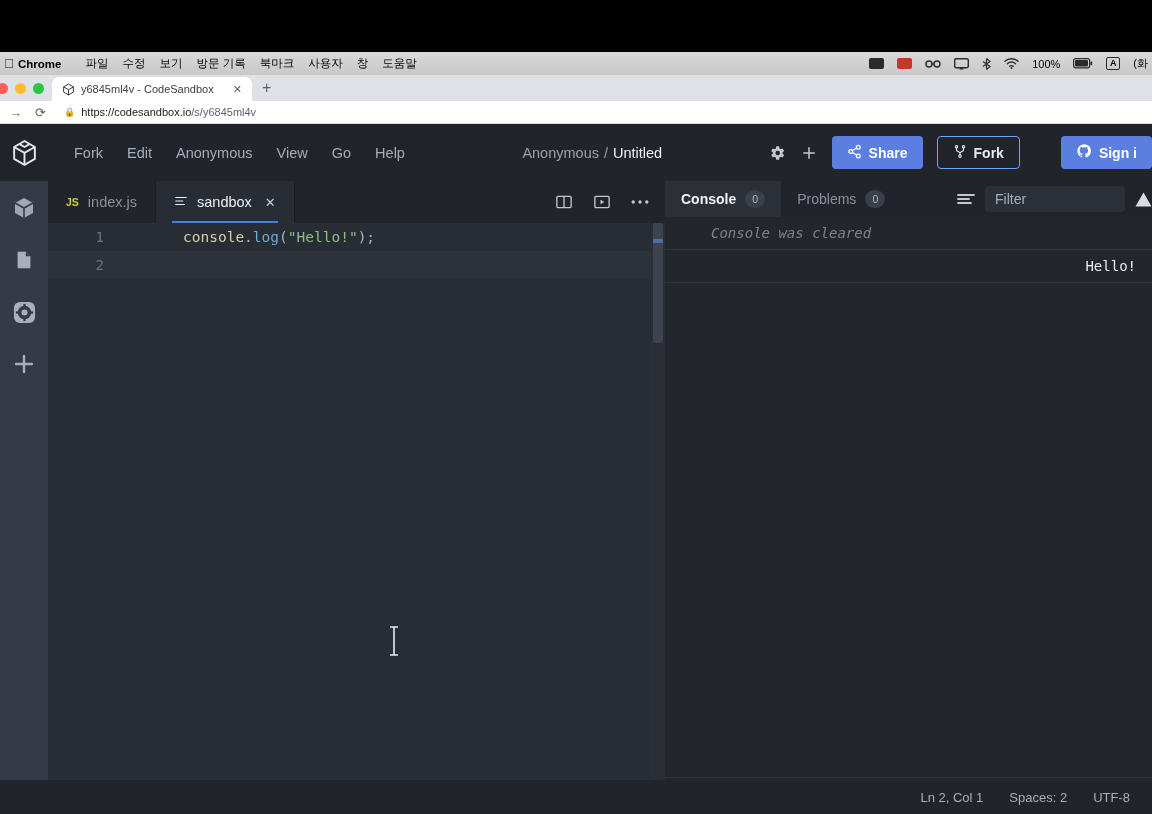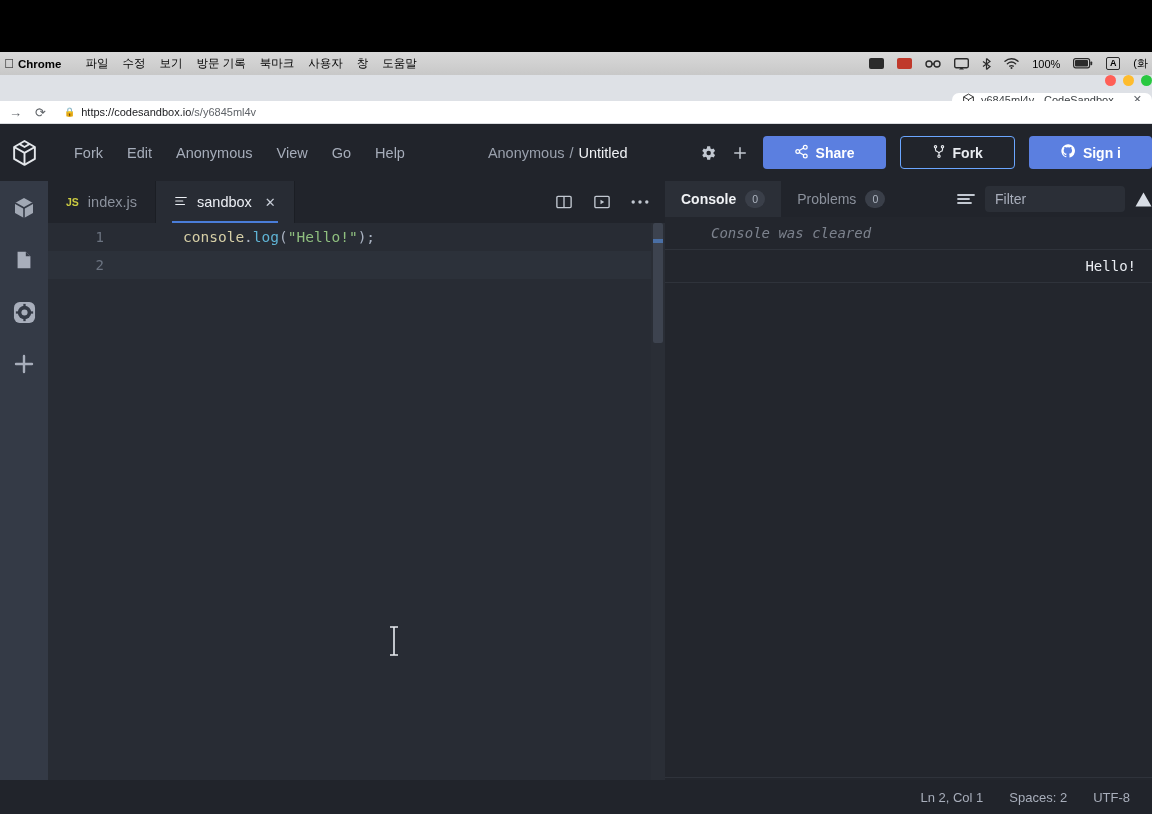--- a/index.html
+++ b/index.html
@@ -23,21 +23,21 @@
   .mac-right { margin-left: auto; display: flex; align-items: center; gap: 13px; padding-right: 4px; }
   .mac-status-ico { display: inline-flex; align-items: center; justify-content: center; height: 14px; }
   .mac-batt { font-size: 11px; }
   .ico-box { width: 15px; height: 11px; border-radius: 2px; background: #2b2b2b; display:inline-block; }
   .ico-box.red { background: #c0392b; }
   .ico-letter { width: 14px; height: 13px; border:1.4px solid #2b2b2b; border-radius:2px; font-size:9px; text-align:center; line-height:11px; font-weight:bold; }
 
   
   .chrome-tabstrip {
     position: absolute; top: 75px; left: 0; width: 1152px; height: 26px;
-    background: #dee1e6; display: flex; align-items: flex-end; flex-direction: column;
+    background: #dee1e6; display: flex; align-items: flex-end;
   }
   .win-dots { display: flex; gap: 7px; align-items: center; padding: 0 0 7px 4px; }
   .dot { width: 11px; height: 11px; border-radius: 50%; }
   .dot.red { background: #ff5f57; margin-left: -7px; }
   .dot.yellow { background: #febc2e; }
   .dot.green { background: #28c840; }
   .chrome-tab {
     height: 24px; background: #fff; border-radius: 7px 7px 0 0;
     display: flex; align-items: center; gap: 6px;
     padding: 0 8px 0 10px; margin-left: 8px; min-width: 200px;
@@ -74,26 +74,26 @@
     font-size: 14.5px; color: #a6adba; padding: 6px 12px; border-radius: 4px; cursor: pointer;
     white-space: nowrap;
   }
   .header-center { margin-left: auto; display: flex; align-items: center; font-size: 14.5px; }
   .anon { color: #9aa1ad; }
   .slash { color: #9aa1ad; margin: 0 5px; }
   .untitled { color: #f0f2f5; }
   .header-right { margin-left: auto; display: flex; align-items: center; gap: 14px; padding-right: 0px; }
   .hdr-ico { color: #c2c8d1; cursor: pointer; display: flex; align-items: center; }
   .btn {
-    display: flex; align-items: center; gap: 7px; height: 33px; padding: 0 31px;
+    display: flex; align-items: center; gap: 7px; height: 33px; padding: 0 15px;
     border-radius: 4px; font-size: 14px; font-weight: bold; cursor: pointer; white-space: nowrap;
   }
   .btn-share { background: #5b7fe0; color: #fff; }
   .btn-fork { background: transparent; color: #e8ebf0; border: 1px solid #6ba6ff; }
-  .btn-signin { background: #5b7fe0; color: #fff; }
+  .btn-signin { background: #5b7fe0; color: #fff; margin-left: 27px; }
 
   
   .activity-bar {
     position: absolute; top: 57px; left: 0; width: 48px; height: 633px;
     background: #343a46; display: flex; flex-direction: column; align-items: center;
     padding-top: 12px; gap: 22px;
   }
   .act-ico { width: 30px; height: 30px; display: flex; align-items: center; justify-content: center;
              color: #a8aebb; cursor: pointer; }
 

